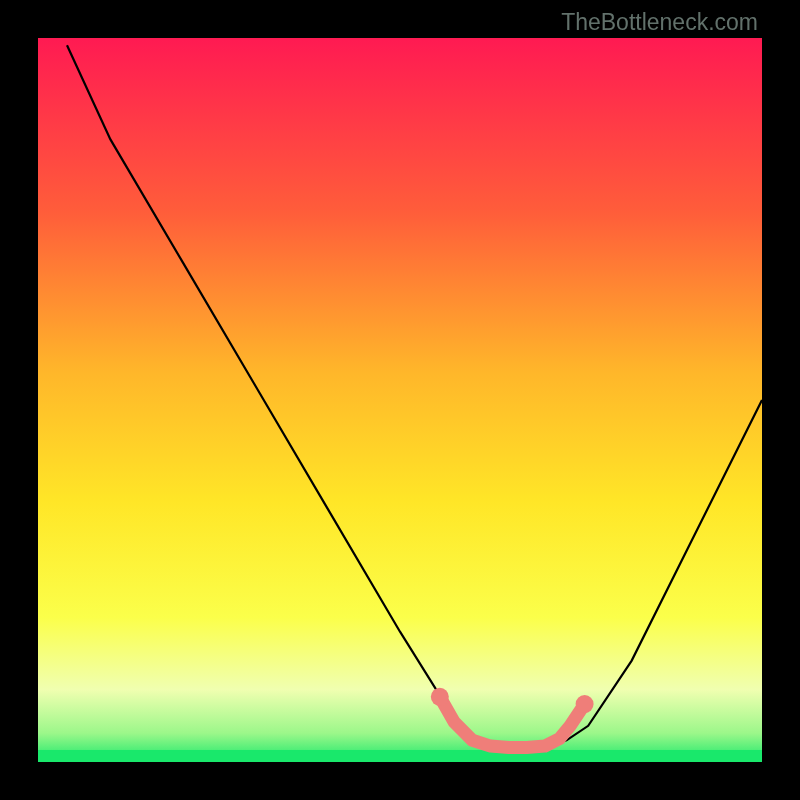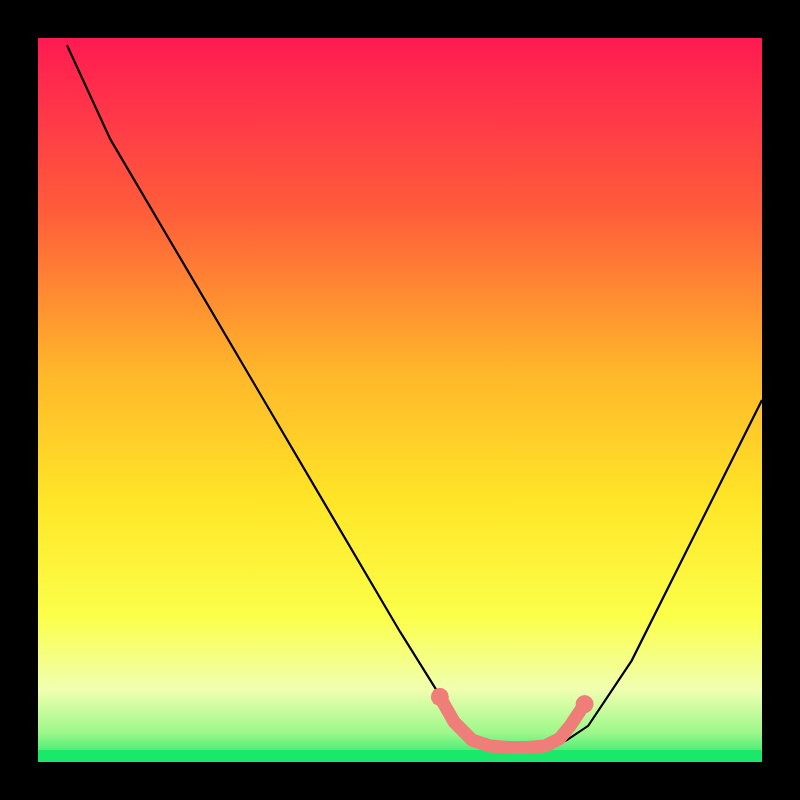--- a/index.html
+++ b/index.html
@@ -34,20 +34,21 @@
     height: 724px;
   }
   svg {
     display: block;
   }
 </style>
 </head>
 <body>
 
 <div class="frame">
+  <div class="attribution">TheBottleneck.com</div>
 
   <div class="plot">
     <svg id="chart-svg" viewBox="0 0 724 724" preserveAspectRatio="none">
       <defs>
         <linearGradient id="bg-grad" x1="0" y1="0" x2="0" y2="1">
           <stop offset="0%" stop-color="#ff1a52"></stop>
           <stop offset="24%" stop-color="#ff5d3a"></stop>
           <stop offset="46%" stop-color="#ffb62a"></stop>
           <stop offset="64%" stop-color="#ffe627"></stop>
           <stop offset="80%" stop-color="#fbff4a"></stop>

